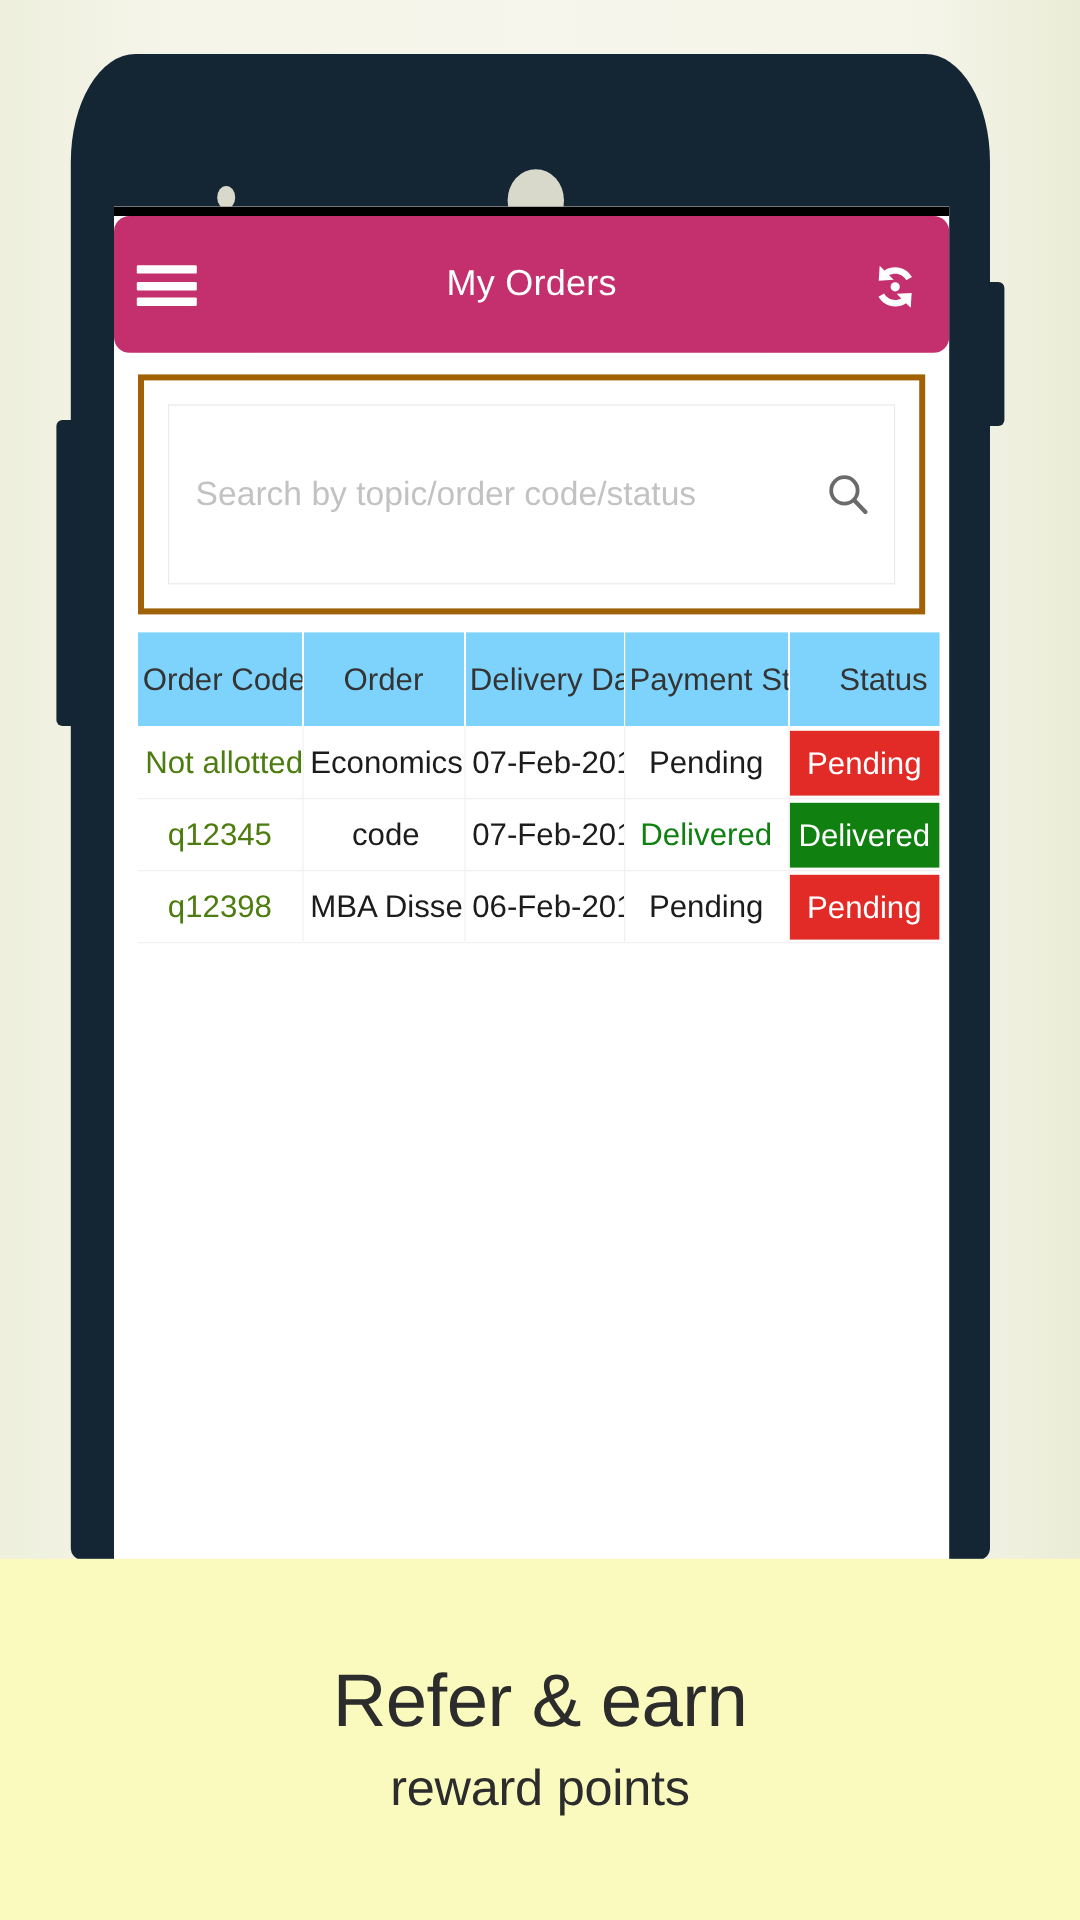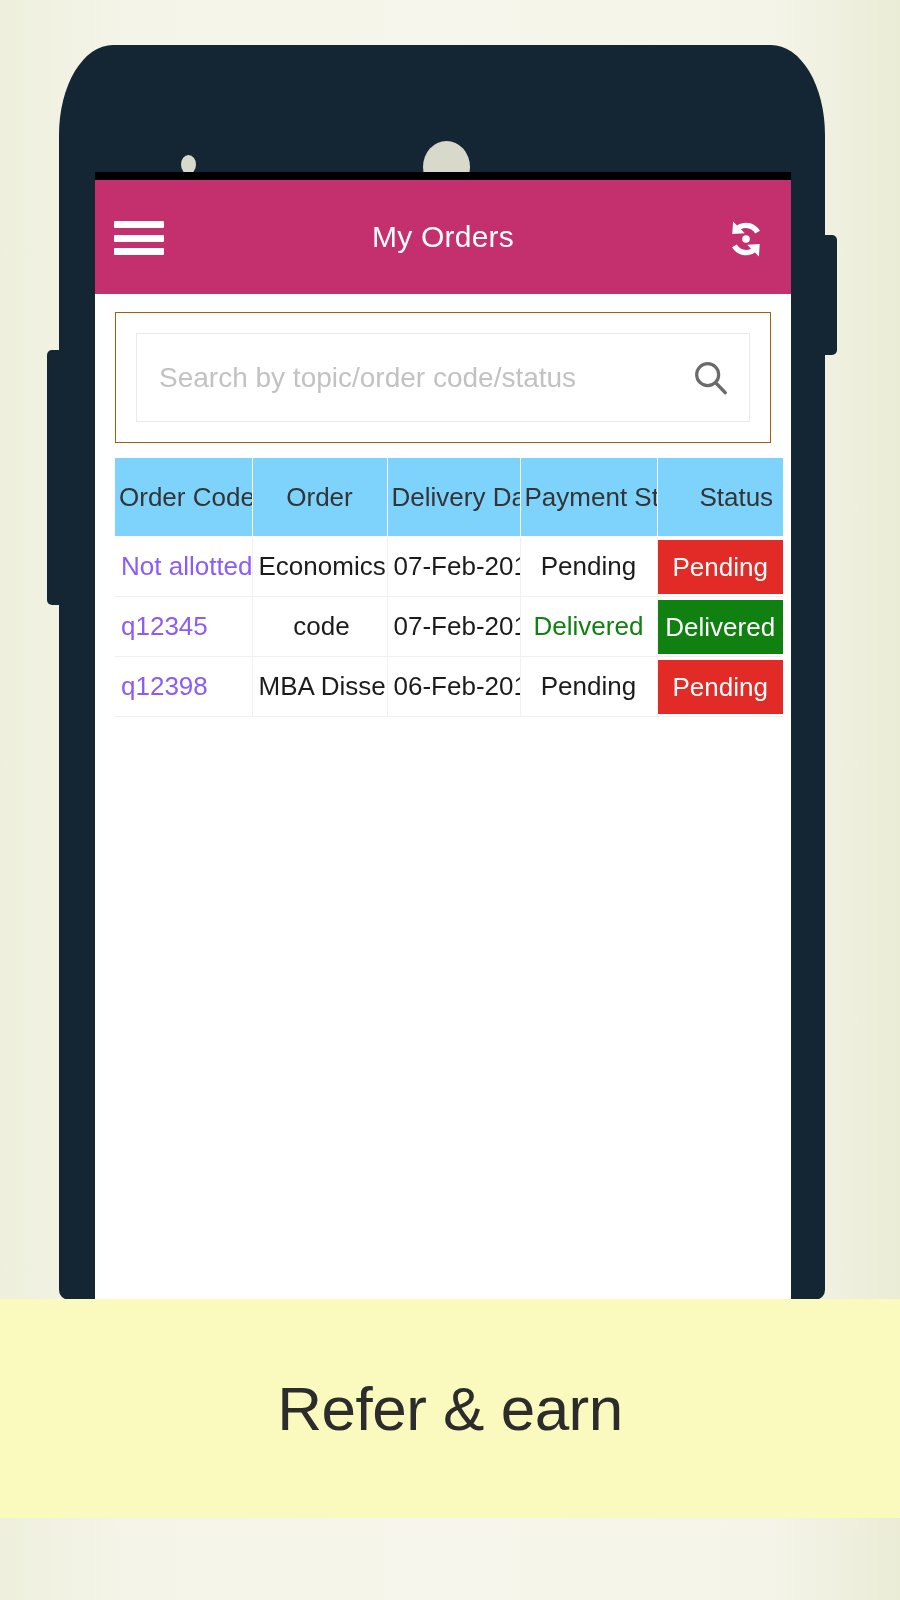--- a/index.html
+++ b/index.html
@@ -93,20 +93,21 @@
     background: #000000;
   }
 
   
   .appbar {
     position: relative;
     height: 114px;
     background: #c4306e;
     display: flex;
     align-items: center;
+    border-radius: 13px;
   }
   .hamburger {
     position: absolute;
     left: 19px;
     top: 41px;
     width: 50px;
     height: 34px;
     display: flex;
     flex-direction: column;
     justify-content: space-between;
@@ -132,25 +133,25 @@
     right: 18px;
     top: 32px;
     width: 54px;
     height: 54px;
     cursor: pointer;
   }
 
   
   .search-card {
     margin: 18px 20px 0 20px;
-    border: 1px solid #a16207;
+    border: 5px solid #a16207;
     background: #ffffff;
     padding: 20px 20px;
     box-sizing: border-box;
-    height: 131px;
+    height: 200px;
   }
   .search-box {
     position: relative;
     height: 100%;
     border: 1px solid #eaeaea;
     display: flex;
     align-items: center;
     box-sizing: border-box;
   }
   .search-input {
@@ -215,22 +216,22 @@
     border-right: none;
     padding: 0;
   }
   .col-code   { width: 137px; }
   .col-topic  { width: 135px; }
   .col-date   { width: 133px; }
   .col-pay    { width: 137px; }
   .col-status { width: 126px; }
 
   td.cell-code {
-    color: #8b5cf6;
-    text-align: left;
+    color: #4d7c0f;
+    text-align: center;
     padding-left: 6px;
   }
   td.cell-topic { text-align: center; padding-right: 2px; }
   td.cell-date  { text-align: center; }
   td.pay-delivered { color: #108010; }
   td.pay-pending   { color: #1c1c1c; }
 
   .badge {
     display: block;
     width: 100%;
@@ -244,21 +245,21 @@
   }
   .badge-pending   { background: #e22b26; }
   .badge-delivered { background: #108010; }
 
   
   .promo {
     position: absolute;
     left: 0;
     top: 1299px;
     width: 900px;
-    height: 219px;
+    height: 301px;
     background: #fbfabe;
     display: flex;
     flex-direction: column;
     align-items: center;
     justify-content: center;
   }
   .promo-title {
     font-size: 62px;
     color: #2c2c2c;
     font-weight: 400;
@@ -365,13 +366,14 @@
           </td>
         </tr>
       </tbody>
     </table>
 
   </div>
 </div>
 
 <div class="promo">
   <div class="promo-title">Refer &amp; earn</div>
+  <div class="promo-sub">reward points</div>
 </div>
 
 </body></html>

